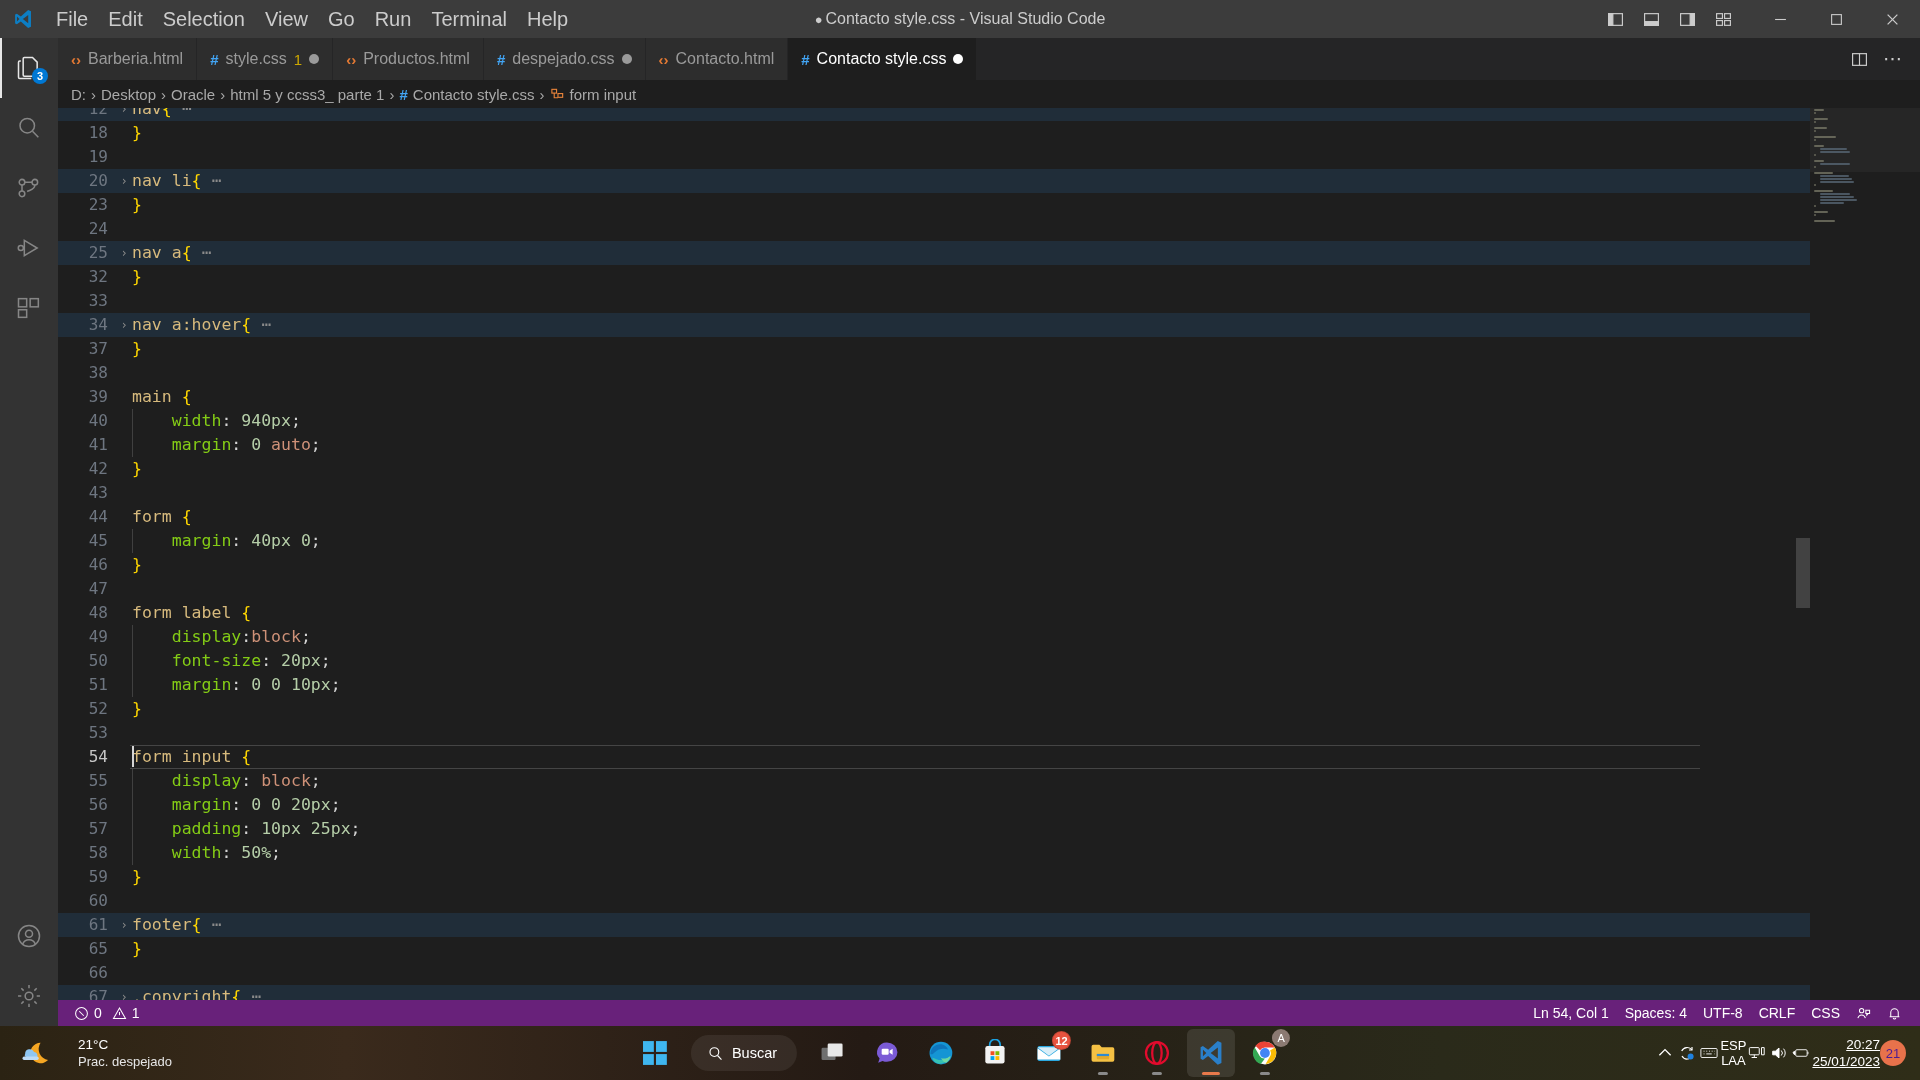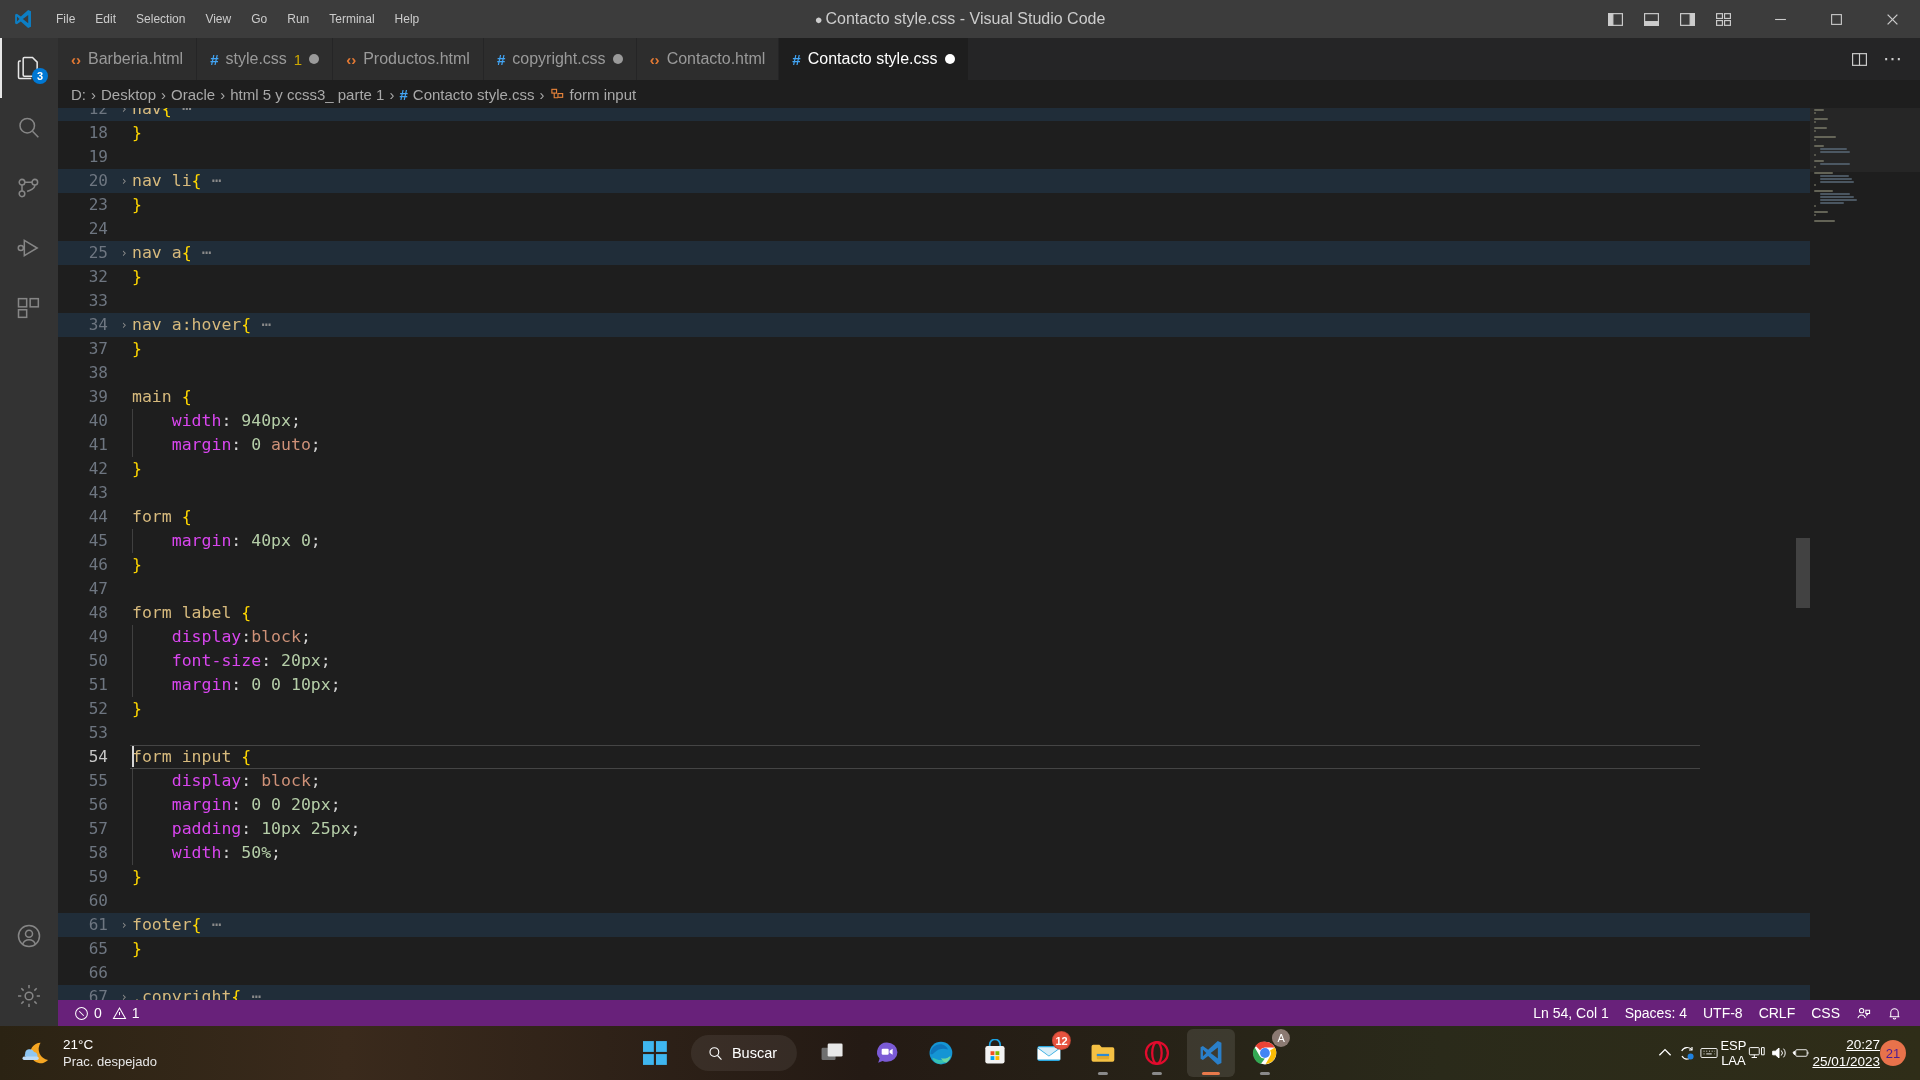--- a/index.html
+++ b/index.html
@@ -13,21 +13,21 @@
 
   
   .titlebar {
     height:38px; background:#3c3c3c; display:flex; align-items:center;
     flex:0 0 38px; position:relative; color:#cccccc;
   }
   .vsicon { width:46px; display:flex; align-items:center; justify-content:center; }
   .vsicon svg { width:22px; height:22px; }
   .menu { display:flex; align-items:center; gap:0px; }
   .menu .mi {
-    padding:4px 10px; font-size:12px; color:#cccccc; line-height:20px;
+    padding:4px 10px; font-size:20px; color:#cccccc; line-height:20px;
     cursor:default; white-space:nowrap;
   }
   .title-center {
     position:absolute; left:0; right:0; text-align:center; font-size:16px;
     color:#cccccc; pointer-events:none;
   }
   .title-center .dot { font-size:13px; vertical-align:middle; margin-right:3px; }
   .winctl { margin-left:auto; display:flex; align-items:center; height:38px; z-index:2;}
   .winbtn { width:56px; height:38px; display:flex; align-items:center; justify-content:center; }
   .winbtn svg { width:13px; height:13px; }
@@ -119,21 +119,21 @@
   }
   .codetext { padding-left:0px; position:relative; }
   .indent-guide {
     position:absolute; left:0; top:0; bottom:0; width:1px; background:#404040;
   }
   .cursor {
     position:absolute; left:0px; top:1px; width:2px; height:21px; background:#d4d4d4;
   }
   
   .t-sel { color:#d7ba7d; }
-  .t-prop { color:#d946ef; }
+  .t-prop { color:#84cc16; }
   .t-val { color:#ce9178; }
   .t-num { color:#b5cea8; }
   .t-brace { color:#ffd700; }
   .t-punc { color:#d4d4d4; }
   .t-dots { color:#8a8a8a; }
 
   
   .minimap {
     width:110px; flex:0 0 110px; background:#1e1e1e; position:relative; overflow:hidden;
   }
@@ -154,21 +154,21 @@
   .sb-left { display:flex; align-items:center; padding-left:8px; gap:4px; }
   .sb-right { margin-left:auto; display:flex; align-items:flex-end; padding-right:10px; }
   .sb-item { padding:0 8px; height:26px; display:flex; align-items:center; gap:5px; white-space:nowrap;}
   .sb-item svg { width:15px; height:15px; }
 
   
   .taskbar {
     height:54px; flex:0 0 54px; position:relative; display:flex; align-items:center;
     background:linear-gradient(90deg,#2b2313 0%, #3a2a1c 18%, #241a14 45%, #2a2a1a 75%, #2f2d18 100%);
   }
-  .tb-weather { display:flex; align-items:center; gap:11px; padding-left:18px; width:300px;}
+  .tb-weather { display:flex; align-items:center; gap:26px; padding-left:18px; width:300px;}
   .tb-weather .wtxt { font-size:13.5px; line-height:17px; color:#ffffff; }
   .tb-weather .wtxt .w2 { font-size:13px; color:#e6e6e6; }
   .tb-center {
     position:absolute; left:50%; transform:translateX(-50%);
     display:flex; align-items:center; gap:6px;
   }
   .tb-app {
     width:48px; height:48px; display:flex; align-items:center; justify-content:center;
     position:relative; border-radius:6px;
   }
@@ -341,21 +341,21 @@
               <span>style.css</span>
               <span class="warn">1</span>
               <span class="moddot"></span>
             </div>
             <div class="tab">
               <span class="ficon html">‹›</span>
               <span>Productos.html</span>
             </div>
             <div class="tab">
               <span class="ficon css">#</span>
-              <span>copyright.css</span>
+              <span>despejado.css</span>
               <span class="moddot"></span>
             </div>
             <div class="tab">
               <span class="ficon html">‹›</span>
               <span>Contacto.html</span>
             </div>
             <div class="tab active">
               <span class="ficon css">#</span>
               <span>Contacto style.css</span>
               <span class="moddot"></span>

